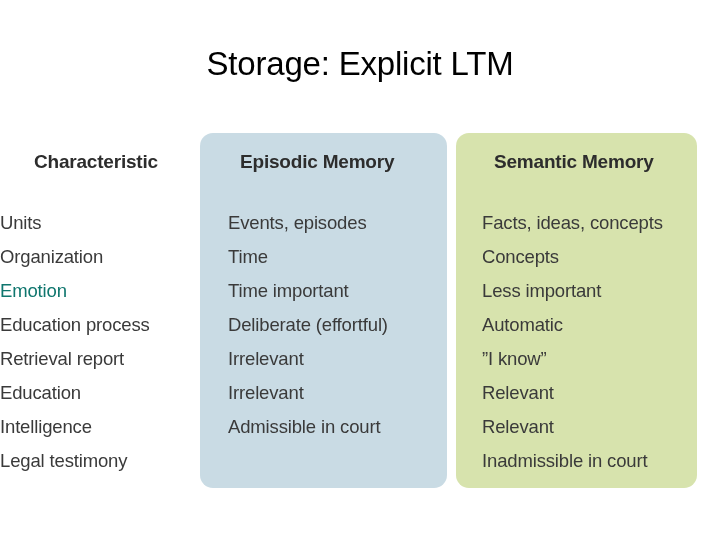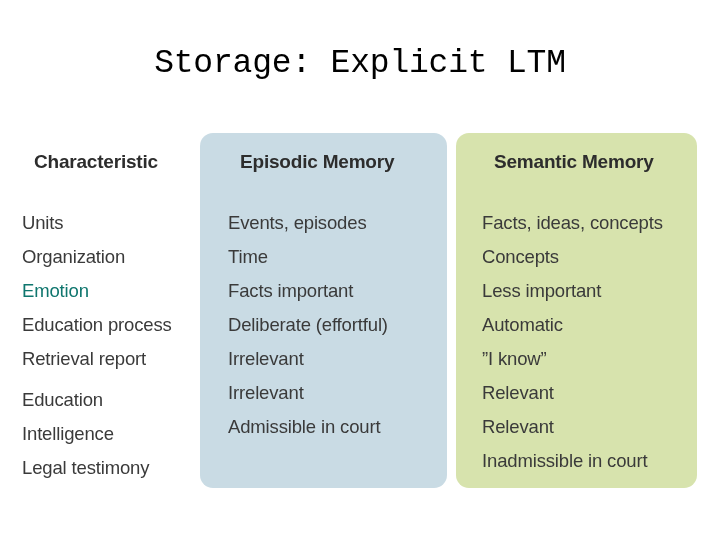--- a/index.html
+++ b/index.html
@@ -78,21 +78,21 @@
   }
   #column-characteristic .col-header { left: 22px; }
   #column-episodic       .col-header { left: 28px; }
   #column-semantic       .col-header { left: 26px; }
 
   .rows {
     position: absolute;
     top: 73px;
     width: 100%;
   }
-  #column-characteristic .rows { padding-left: 22px; }
+  #column-characteristic .rows { }
   #column-episodic       .rows { padding-left: 28px; }
   #column-semantic       .rows { padding-left: 26px; }
 
   .row-cell {
     height: 34px;
     line-height: 34px;
     font-family: "Liberation Sans", sans-serif;
     font-size: 18.5px;
     font-weight: 400;
     color: #3a3a3a;
@@ -101,42 +101,42 @@
   }
 </style>
 </head>
 <body>
 
 <div id="slide" style="background: rgb(255, 255, 255);">
 
   <div class="panel" id="panel-episodic" style="background: rgb(201, 219, 228);"></div>
   <div class="panel" id="panel-semantic" style="background: rgb(215, 227, 173);"></div>
 
-  <div id="slide-title" style="color: rgb(0, 0, 0); font-family: Liberation Mono, monospace;">Storage: Explicit LTM</div>
+  <div id="slide-title" style="color: rgb(0, 0, 0);">Storage: Explicit LTM</div>
 
   <div class="column" id="column-characteristic">
     <div class="col-header" style="color: rgb(45, 45, 45);">Characteristic</div>
     <div class="rows">
       <div class="row-cell" style="color: rgb(58, 58, 58);">Units</div>
       <div class="row-cell" style="color: rgb(58, 58, 58);">Organization</div>
       <div class="row-cell" style="color: #0f766e;">Emotion</div>
       <div class="row-cell" style="color: rgb(58, 58, 58);">Education process</div>
       <div class="row-cell" style="color: rgb(58, 58, 58);">Retrieval report</div>
-      <div class="row-cell" style="color: rgb(58, 58, 58); margin-top: 7px;">Education</div>
+      <div class="row-cell" style="color: rgb(58, 58, 58);">Education</div>
       <div class="row-cell" style="color: rgb(58, 58, 58);">Intelligence</div>
       <div class="row-cell" style="color: rgb(58, 58, 58);">Legal testimony</div>
     </div>
   </div>
 
   <div class="column" id="column-episodic">
     <div class="col-header" style="color: rgb(45, 45, 45);">Episodic Memory</div>
     <div class="rows">
       <div class="row-cell" style="color: rgb(58, 58, 58);">Events, episodes</div>
       <div class="row-cell" style="color: rgb(58, 58, 58);">Time</div>
-      <div class="row-cell" style="color: rgb(58, 58, 58);">Facts important</div>
+      <div class="row-cell" style="color: rgb(58, 58, 58);">Time important</div>
       <div class="row-cell" style="color: rgb(58, 58, 58);">Deliberate (effortful)</div>
       <div class="row-cell" style="color: rgb(58, 58, 58);">Irrelevant</div>
       <div class="row-cell" style="color: rgb(58, 58, 58);">Irrelevant</div>
       <div class="row-cell" style="color: rgb(58, 58, 58);">Admissible in court</div>
     </div>
   </div>
 
   <div class="column" id="column-semantic">
     <div class="col-header" style="color: rgb(45, 45, 45);">Semantic Memory</div>
     <div class="rows">

